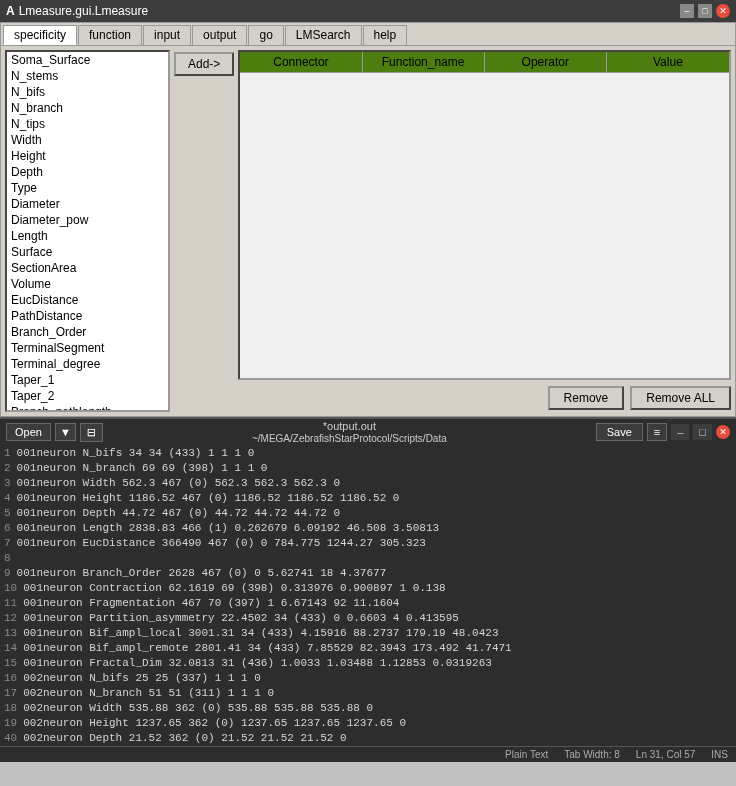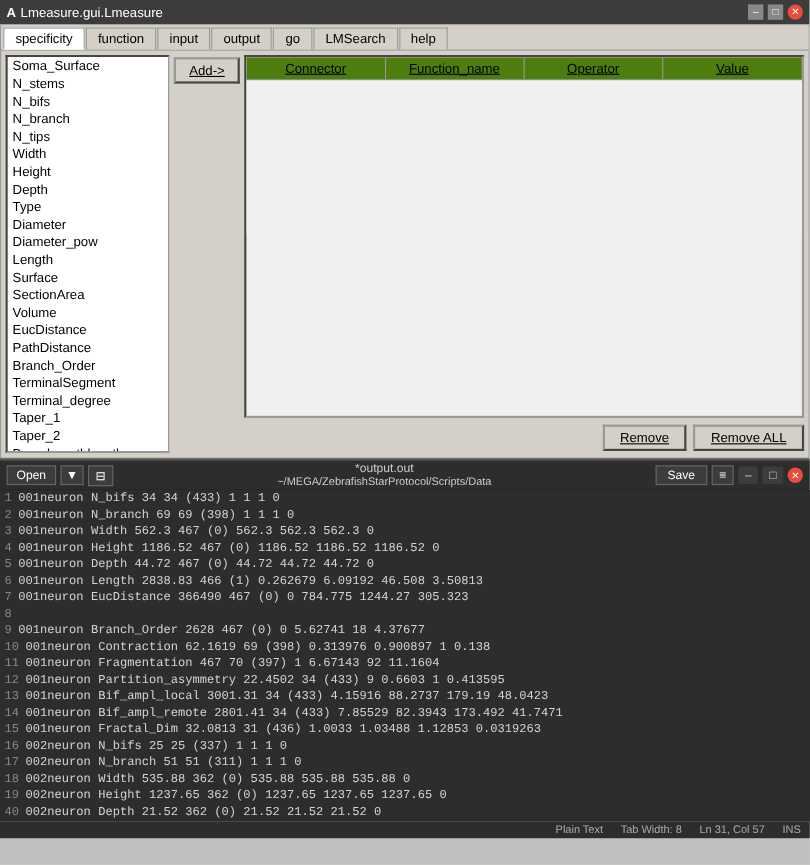--- a/index.html
+++ b/index.html
@@ -92,21 +92,21 @@
       display: flex;
       padding: 4px;
       gap: 4px;
       height: 370px;
     }
 
     
     .list-container {
       display: flex;
       flex-direction: column;
-      width: 149px;
+      width: 165px;
       flex-shrink: 0;
     }
     .list-box {
       border: 2px inset #999;
       background: #fff;
       height: 340px;
       overflow-y: scroll;
       overflow-x: hidden;
       flex: 1;
     }
@@ -389,21 +389,21 @@
           <div class="list-box-item">PathDistance</div>
           <div class="list-box-item">Branch_Order</div>
           <div class="list-box-item">TerminalSegment</div>
           <div class="list-box-item">Terminal_degree</div>
           <div class="list-box-item">Taper_1</div>
           <div class="list-box-item">Taper_2</div>
           <div class="list-box-item">Branch_pathlength</div>
         </div>
     </div>
 
-    <div style="display:flex; flex-direction:column; flex:1; gap:4px;text-decoration:underline;">
+    <div style="display:flex; flex-direction:column; flex:1; gap:4px;">
       <div class="mid-section">
         <div class="add-btn-area">
           <button class="add-btn">Add-&gt;</button>
         </div>
         <div class="right-area">
           <div class="table-area" id="table-area">
             <div class="table-header" id="table-header">
                 <div class="table-header-cell">Connector</div>
                 <div class="table-header-cell">Function_name</div>
                 <div class="table-header-cell">Operator</div>
@@ -483,21 +483,21 @@
       <div class="text-line">
         <span class="line-num">10</span>
         <span class="line-content">001neuron   Contraction   62.1619 69     (398)    0.313976            0.900897 1        0.138</span>
       </div>
       <div class="text-line">
         <span class="line-num">11</span>
         <span class="line-content">001neuron   Fragmentation 467     70     (397)    1         6.67143   92       11.1604</span>
       </div>
       <div class="text-line">
         <span class="line-num">12</span>
-        <span class="line-content">001neuron   Partition_asymmetry  22.4502 34  (433)   9       0.6603    1        0.413595</span>
+        <span class="line-content">001neuron   Partition_asymmetry  22.4502 34  (433)   0       0.6603    4        0.413595</span>
       </div>
       <div class="text-line">
         <span class="line-num">13</span>
         <span class="line-content">001neuron   Bif_ampl_local   3001.31 34  (433)    4.15916  88.2737   179.19   48.0423</span>
       </div>
       <div class="text-line">
         <span class="line-num">14</span>
         <span class="line-content">001neuron   Bif_ampl_remote           2801.41 34  (433)    7.85529  82.3943  173.492  41.7471</span>
       </div>
       <div class="text-line">

